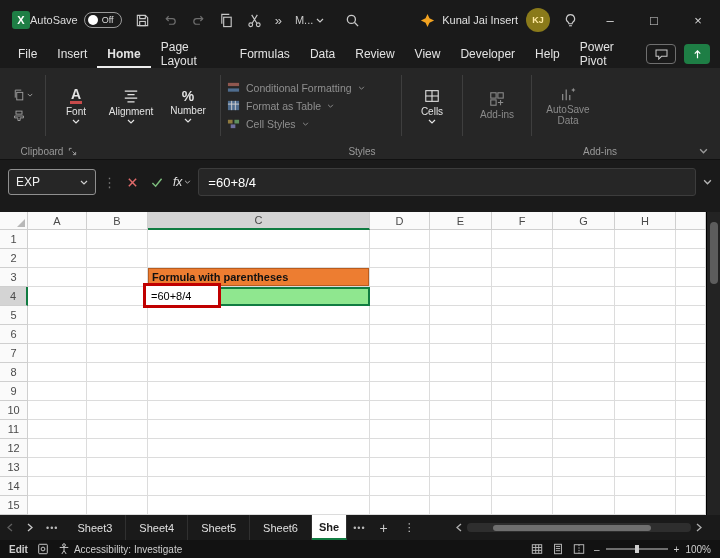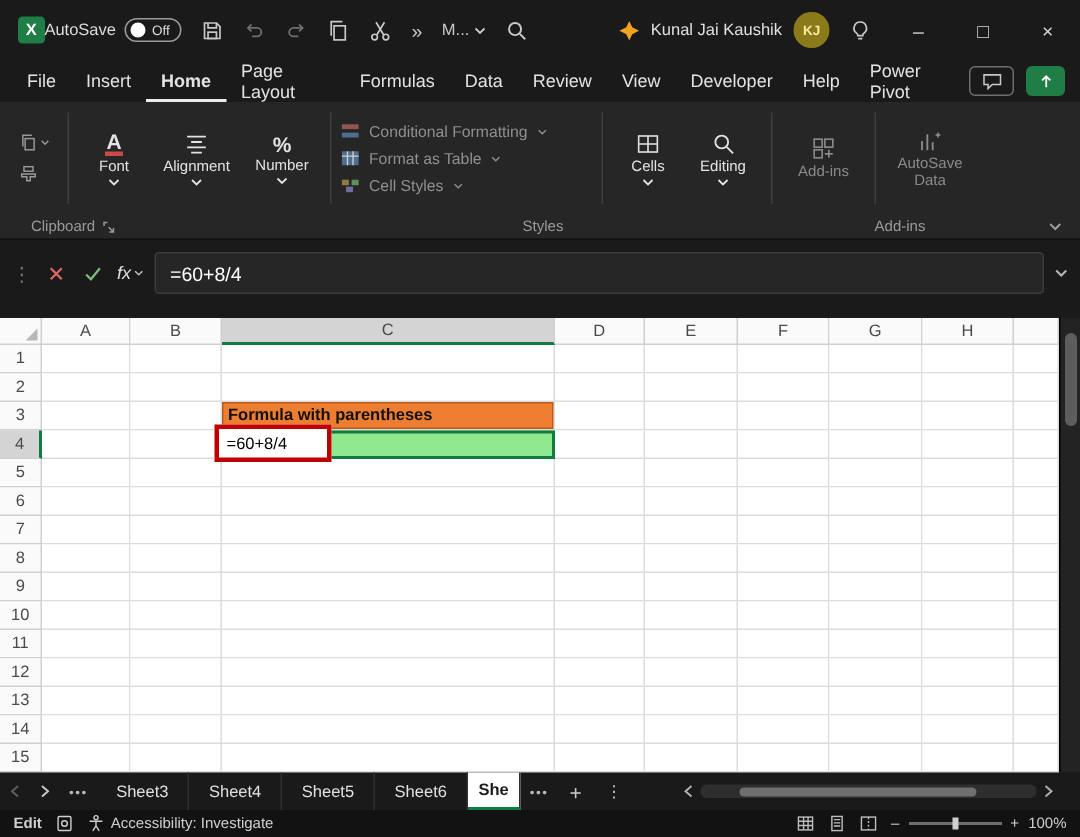--- a/index.html
+++ b/index.html
@@ -152,21 +152,21 @@
     <svg width="15" height="15" viewBox="0 0 16 16" stroke="currentColor" fill="none" stroke-width="1.4">
         <circle cx="6.8" cy="6.8" r="4.3"></circle>
         <path d="M10.2 10.2 14 14"></path>
       </svg>
   </span>
   <span>
     <svg width="15" height="15" viewBox="0 0 16 16">
         <path d="M8 1l2.1 4.5L15 8l-4.9 2.5L8 15 5.9 10.5 1 8l4.9-2.5z" fill="#f2a321"></path>
       </svg>
   </span>
-  <span class="uname">Kunal Jai Kaushik</span>
+  <span class="uname">Kunal Jai Insert</span>
   <span class="avatar">
       <span>KJ</span>
     </span>
   <span class="tbtn">
     <svg width="15" height="15" viewBox="0 0 16 16" stroke="currentColor" fill="none" stroke-width="1.2">
         <path d="M8 1.8a4.4 4.4 0 0 1 2.4 8.1c-.6.4-.6 1-.6 1.6H6.2c0-.6 0-1.2-.6-1.6A4.4 4.4 0 0 1 8 1.8z"></path>
         <path d="M6.5 13.6h3"></path>
       </svg>
   </span>
   <span class="winbtn" style="margin-left:10px;">–</span>
@@ -295,30 +295,20 @@
       <svg width="18" height="16" viewBox="0 0 20 18" stroke="currentColor" fill="none" stroke-width="1.2">
           <rect x="3" y="3" width="14" height="12"></rect>
           <path d="M10 3v12M3 9h14"></path>
         </svg>
       <span>Cells</span>
       <svg width="8" height="5" viewBox="0 0 8 5" stroke="currentColor" fill="none" stroke-width="1.2">
           <path d="M1 1l3 3 3-3"></path>
         </svg>
     </div>
 
-    <div class="bigbtn" style="width:52px;">
-      <svg width="17" height="16" viewBox="0 0 18 18" stroke="currentColor" fill="none" stroke-width="1.4">
-          <circle cx="7.5" cy="7.5" r="4.8"></circle>
-          <path d="M11.3 11.3 16 16"></path>
-        </svg>
-      <span>Editing</span>
-      <svg width="8" height="5" viewBox="0 0 8 5" stroke="currentColor" fill="none" stroke-width="1.2">
-          <path d="M1 1l3 3 3-3"></path>
-        </svg>
-    </div>
 
     <div class="rdivider"></div>
 
     <div class="bigbtn dim" style="width:56px;">
       <svg width="18" height="16" viewBox="0 0 20 18" stroke="currentColor" fill="none" stroke-width="1.2">
           <rect x="3" y="2" width="6" height="6"></rect>
           <rect x="11" y="2" width="6" height="6"></rect>
           <rect x="3" y="10" width="6" height="6"></rect>
           <path d="M14 10v6M11 13h6"></path>
         </svg>
@@ -357,20 +347,26 @@
       </span>
   </div>
   <span class="collapse-chev">
     <svg width="9" height="6" viewBox="0 0 8 5" stroke="currentColor" fill="none" stroke-width="1.2">
         <path d="M1 1l3 3 3-3"></path>
       </svg>
   </span>
 </div>
 
 <div class="formulabar">
+  <div class="namebox">
+    <span>EXP</span>
+    <svg width="8" height="5" viewBox="0 0 8 5" stroke="#cfcfcf" fill="none" stroke-width="1.2">
+        <path d="M1 1l3 3 3-3"></path>
+      </svg>
+  </div>
   <span class="fbdots">⋮</span>
   <span class="fbtn">
     <svg width="11" height="11" viewBox="0 0 12 12" stroke="#e06a6a" fill="none" stroke-width="1.6">
         <path d="M2 2l8 8M10 2l-8 8"></path>
       </svg>
   </span>
   <span class="fbtn">
     <svg width="12" height="11" viewBox="0 0 13 12" stroke="#7dbd7d" fill="none" stroke-width="1.6">
         <path d="M1.5 6.5 5 10 11.5 2"></path>
       </svg>

